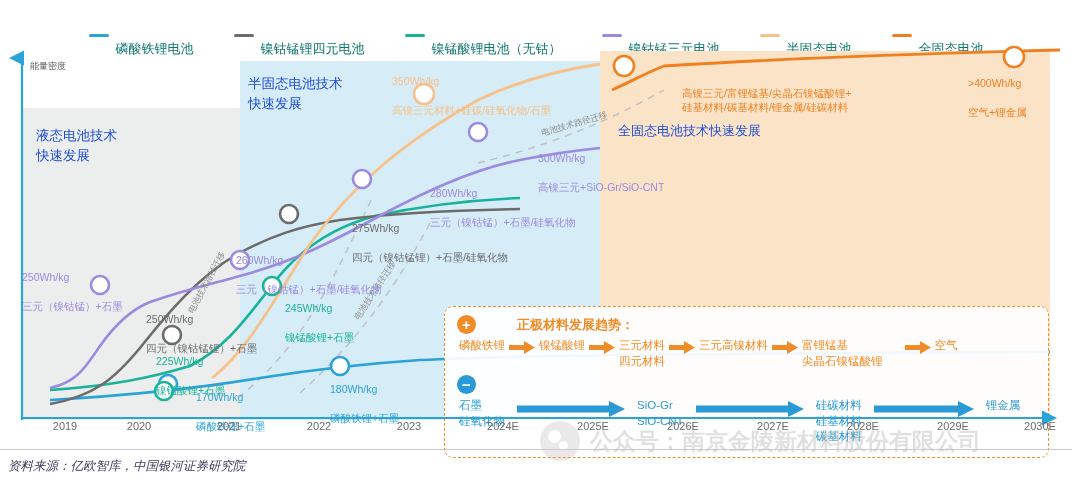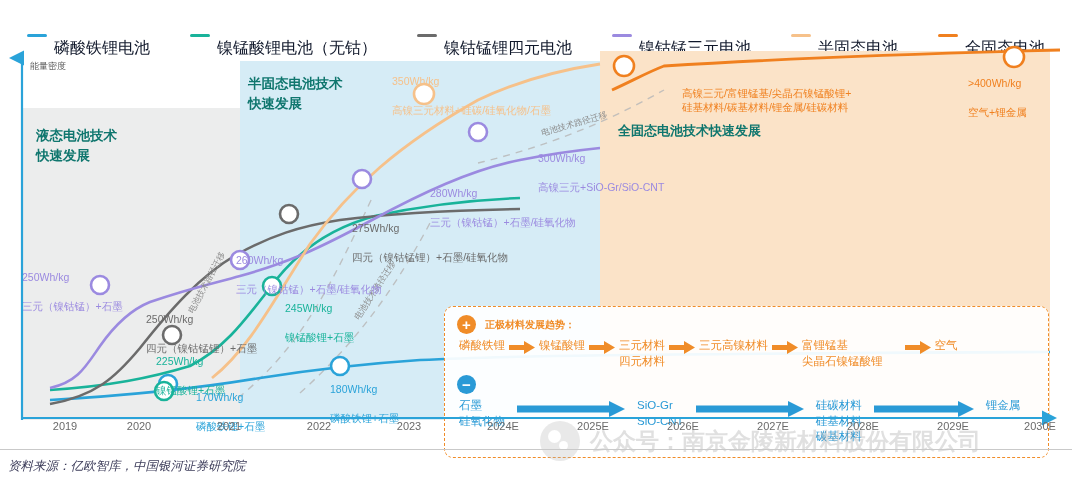--- a/index.html
+++ b/index.html
@@ -11,27 +11,27 @@
   }
   .root{position:absolute;inset:0;}
 
   
   .legend{
     position:absolute;left:0;top:22px;width:1072px;height:26px;
     display:flex;justify-content:center;align-items:center;gap:40px;
   }
   .legend-item{display:flex;align-items:center;gap:7px;}
   .legend-swatch{display:block;width:20px;height:3px;border-radius:2px;}
-  .legend-label{font-size:16px;color:#0f172a;white-space:nowrap;margin-top:27px;}
+  .legend-label{font-size:13px;color:#0f766e;white-space:nowrap;margin-top:27px;}
 
   
   .plot{position:absolute;left:0;top:48px;width:1072px;height:372px;}
   .band{position:absolute;}
   .band-label{
-    position:absolute;font-size:13.5px;font-weight:bold;color:#0f766e;
+    position:absolute;font-size:13.5px;font-weight:normal;color:#1d4ed8;
     line-height:1.45;white-space:pre-line;
   }
 
   svg.curves{position:absolute;left:0;top:0;width:1072px;height:372px;overflow:visible;}
 
   .pt-label{
     position:absolute;font-size:10.5px;line-height:1.35;white-space:pre-line;
   }
 
   
@@ -48,21 +48,21 @@
   }
   .trend-head{display:flex;align-items:center;gap:9px;margin-bottom:4px;}
   .badge{
     width:19px;height:19px;border-radius:50%;
     display:flex;align-items:center;justify-content:center;
     color:#fff;font-size:15px;font-weight:bold;line-height:1;
     flex:0 0 auto;
   }
   .badge.plus{background:#f08c28;}
   .badge.minus{background:#2a9ad6;}
-  .trend-title{font-size:10px;font-weight:bold;}
+  .trend-title{font-size:13px;font-weight:bold;margin-left:32px;}
   .trend-title.cathode{color:#f08c28;}
   .trend-title.anode{color:#2a9ad6;}
 
   .chain{display:flex;align-items:flex-start;gap:4px;margin:2px 0 0 2px;}
   .chain-item{font-size:11.5px;line-height:1.35;white-space:pre-line;}
   .chain-item.cathode{color:#f08c28;}
   .chain-item.anode{color:#2a9ad6;}
   .arrow-fat{flex:0 0 auto;margin-top:2px;}
   .arrow-long{flex:0 0 auto;margin-top:3px;}
 
@@ -95,26 +95,26 @@
 <body>
 
 <div class="root">
 
   <div class="legend">
     <div class="legend-item">
       <span class="legend-swatch" style="background:#2aa3d9"></span>
       <span class="legend-label">磷酸铁锂电池</span>
     </div>
     <div class="legend-item">
+      <span class="legend-swatch" style="background:#6b6b6b"></span>
+      <span class="legend-label">镍钴锰锂四元电池</span>
+    </div>
+    <div class="legend-item">
       <span class="legend-swatch" style="background:#19b39a"></span>
       <span class="legend-label">镍锰酸锂电池（无钴）</span>
-    </div>
-    <div class="legend-item">
-      <span class="legend-swatch" style="background:#6b6b6b"></span>
-      <span class="legend-label">镍钴锰锂四元电池</span>
     </div>
     <div class="legend-item">
       <span class="legend-swatch" style="background:#9b8ae0"></span>
       <span class="legend-label">镍钴锰三元电池</span>
     </div>
     <div class="legend-item">
       <span class="legend-swatch" style="background:#f6c18a"></span>
       <span class="legend-label">半固态电池</span>
     </div>
     <div class="legend-item">

